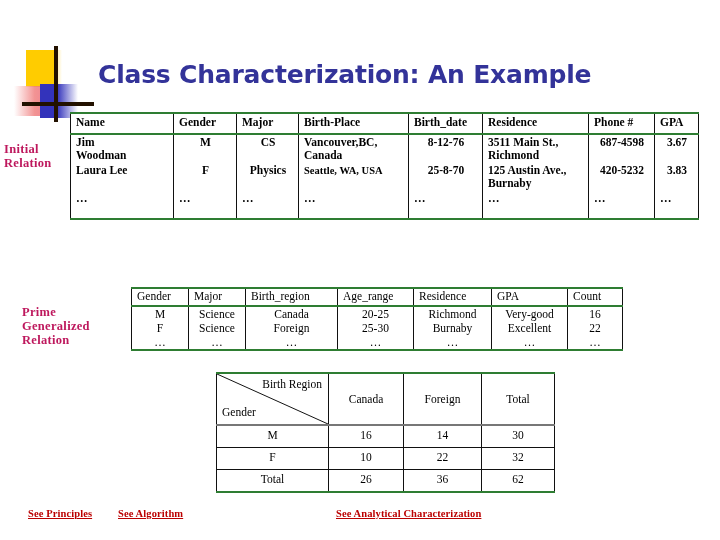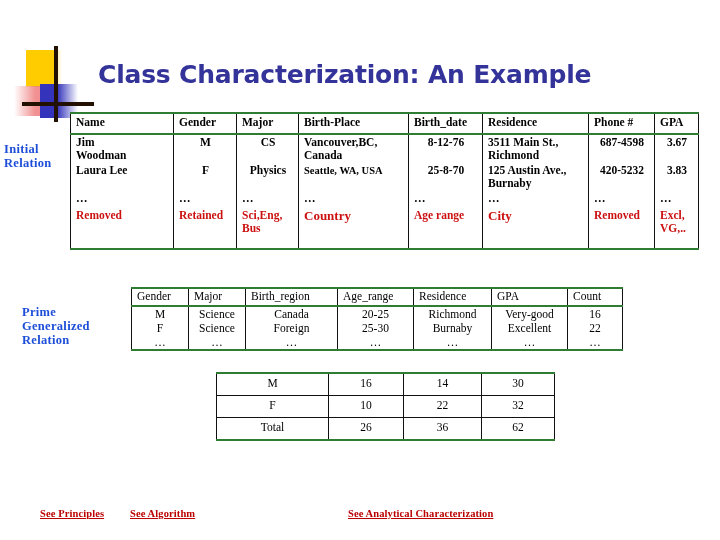--- a/index.html
+++ b/index.html
@@ -82,21 +82,21 @@
     letter-spacing: -0.2px;
     white-space: nowrap;
   }
 
   
   .side-caption {
     position: absolute;
     font-family: "Liberation Serif", "DejaVu Serif", serif;
     font-size: 12.5px;
     font-weight: bold;
-    color: #1d4ed8;
+    color: #be185d;
     line-height: 14px;
     letter-spacing: .3px;
   }
   #cap-initial { left: 4px; top: 142px; width: 64px; }
   #cap-prime   { left: 22px; top: 305px; width: 80px; }
 
   
   .dtable {
     position: absolute;
     border-collapse: collapse;
@@ -206,21 +206,21 @@
   }
   #tbl-cross td.hdr {
     border-bottom: 2px solid #777777;
     vertical-align: middle;
   }
   #tbl-cross tr.firstdata td { border-top: none; }
 
   
   #links {
     position: absolute;
-    left: 12px;
+    left: 0px;
     top: 508px;
     width: 684px;
     height: 18px;
   }
   #links a {
     position: absolute;
     font-family: "Liberation Serif", "DejaVu Serif", serif;
     font-size: 10.5px;
     font-weight: bold;
     color: #BB0000;
@@ -318,36 +318,20 @@
     <tr>
       <td>…</td>
       <td>…</td>
       <td>…</td>
       <td>…</td>
       <td>…</td>
       <td>…</td>
       <td>…</td>
       <td>…</td>
     </tr>
-    <tr class="red">
-      <td>Removed</td>
-      <td>Retained</td>
-      <td>
-        <div>Sci,Eng,</div>
-        <div>Bus</div>
-      </td>
-      <td style="font-size:13px">Country</td>
-      <td>Age range</td>
-      <td style="font-size:13px">City</td>
-      <td>Removed</td>
-      <td>
-        <div>Excl,</div>
-        <div>VG,..</div>
-      </td>
-    </tr>
     <tr class="pad">
       <td></td>
         <td></td>
       <td></td>
         <td></td>
       <td></td>
         <td></td>
       <td></td>
         <td></td>
     </tr>
@@ -407,20 +391,32 @@
 </table>
 
 <table class="dtable" id="tbl-cross">
   <colgroup>
     <col style="width:112px">
       <col style="width:75px">
       <col style="width:78px">
       <col style="width:73px">
   </colgroup>
   <tbody>
+    <tr>
+      <td class="corner">
+        <svg class="diag" viewBox="0 0 112 50" preserveAspectRatio="none">
+          <line x1="0" y1="0" x2="112" y2="50" stroke="#111111" stroke-width="1"></line>
+        </svg>
+        <span class="lbl-col">Birth  Region</span>
+        <span class="lbl-row">Gender</span>
+      </td>
+      <td class="hdr">Canada</td>
+      <td class="hdr">Foreign</td>
+      <td class="hdr">Total</td>
+    </tr>
     <tr class="firstdata">
       <td>M</td>
       <td>16</td>
       <td>14</td>
       <td>30</td>
     </tr>
     <tr>
       <td>F</td>
       <td>10</td>
       <td>22</td>

